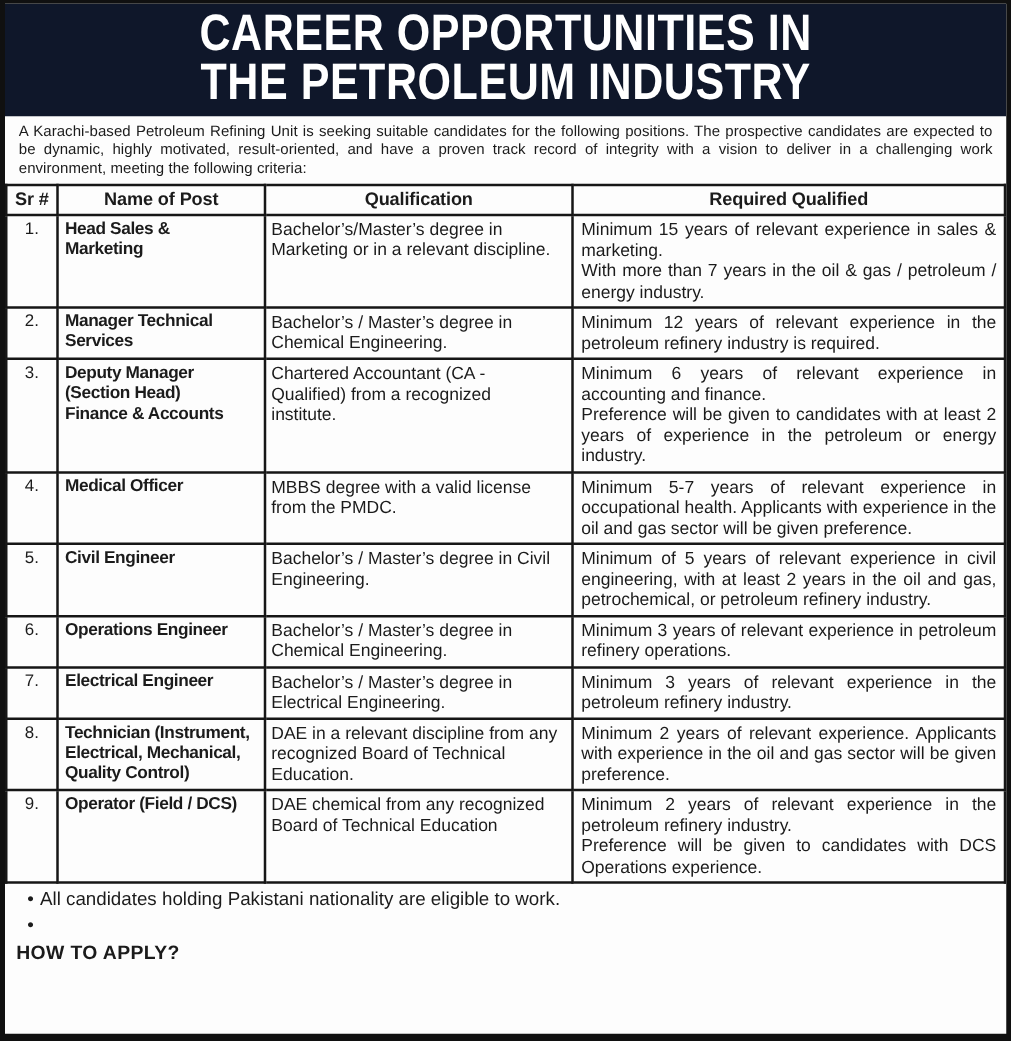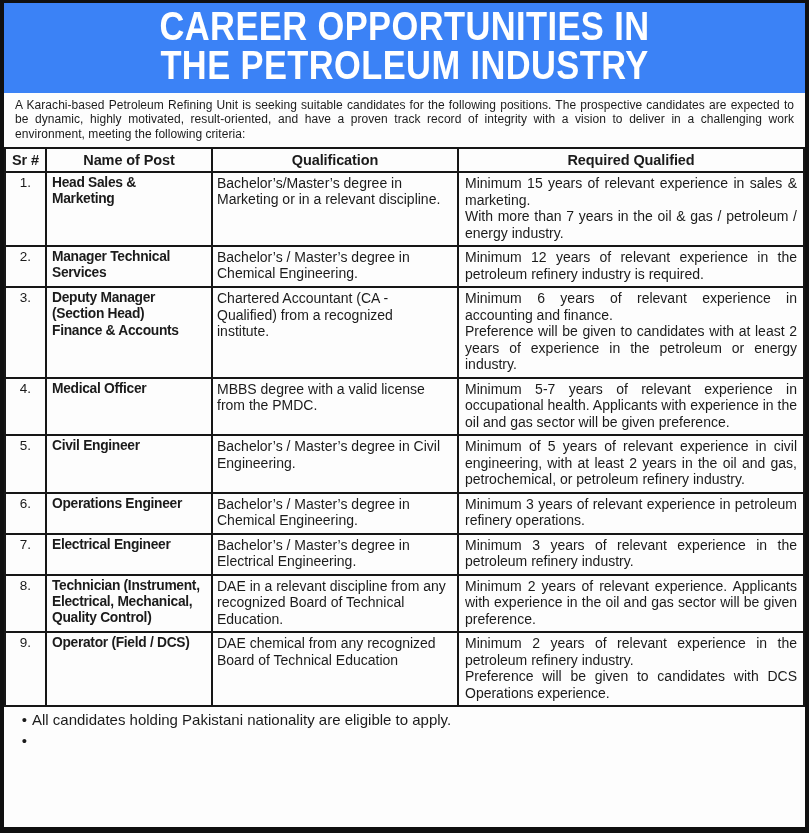--- a/index.html
+++ b/index.html
@@ -4,21 +4,21 @@
 <style>
   html, body { margin: 0; padding: 0; background: #e9e9e9; }
   .ad {
     width: 809px; height: 833px; box-sizing: border-box;
     border: solid #101010; border-width: 3px 4px 6px 4px;
     background: #fdfdfd; color: #1b1b1b;
     font-family: "Liberation Sans", sans-serif;
     overflow: hidden;
   }
   .masthead {
-    background: #3b82f6; color: #ffffff;
+    background: #0f172a; color: #ffffff;
     text-align: center; padding: 4px 0 8px;
   }
   .title-line {
     font-weight: 700; font-size: 41px; line-height: 0.95;
     letter-spacing: 0.5px; transform: scaleX(0.84); transform-origin: 50% 50%;
     white-space: nowrap;
   }
   .intro {
     font-size: 12px; line-height: 1.2; text-align: justify;
     padding: 5px 11px 6px; letter-spacing: 0.05px;
@@ -154,21 +154,22 @@
 Board of Technical Education</td>
         <td class="c-exp">Minimum 2 years of relevant experience in the petroleum refinery industry.
 Preference will be given to candidates with DCS Operations experience.</td>
       </tr>
     </tbody>
   </table>
 
   <div class="note">
     <div class="bullet">
       <span class="b">•</span>
-      <span>All candidates holding Pakistani nationality are eligible to apply.</span>
+      <span>All candidates holding Pakistani nationality are eligible to work.</span>
     </div>
     <div class="bullet">
       <span class="b">•</span>
     </div>
+    <div class="how-h">HOW TO APPLY?</div>
     <p class="apply"></p>
   </div>
 
 </div>
 
 </body></html>

